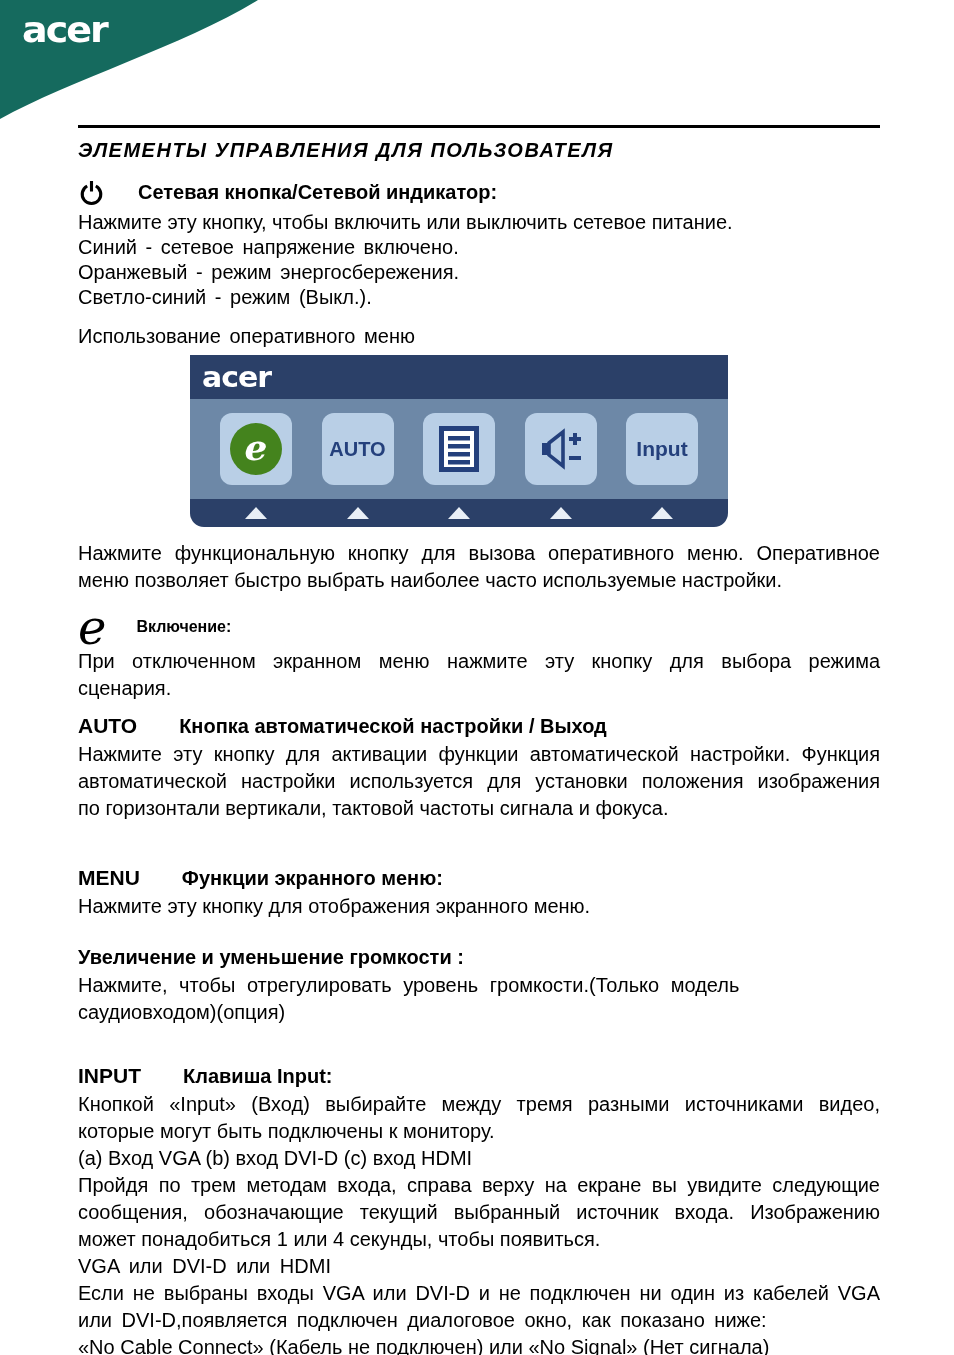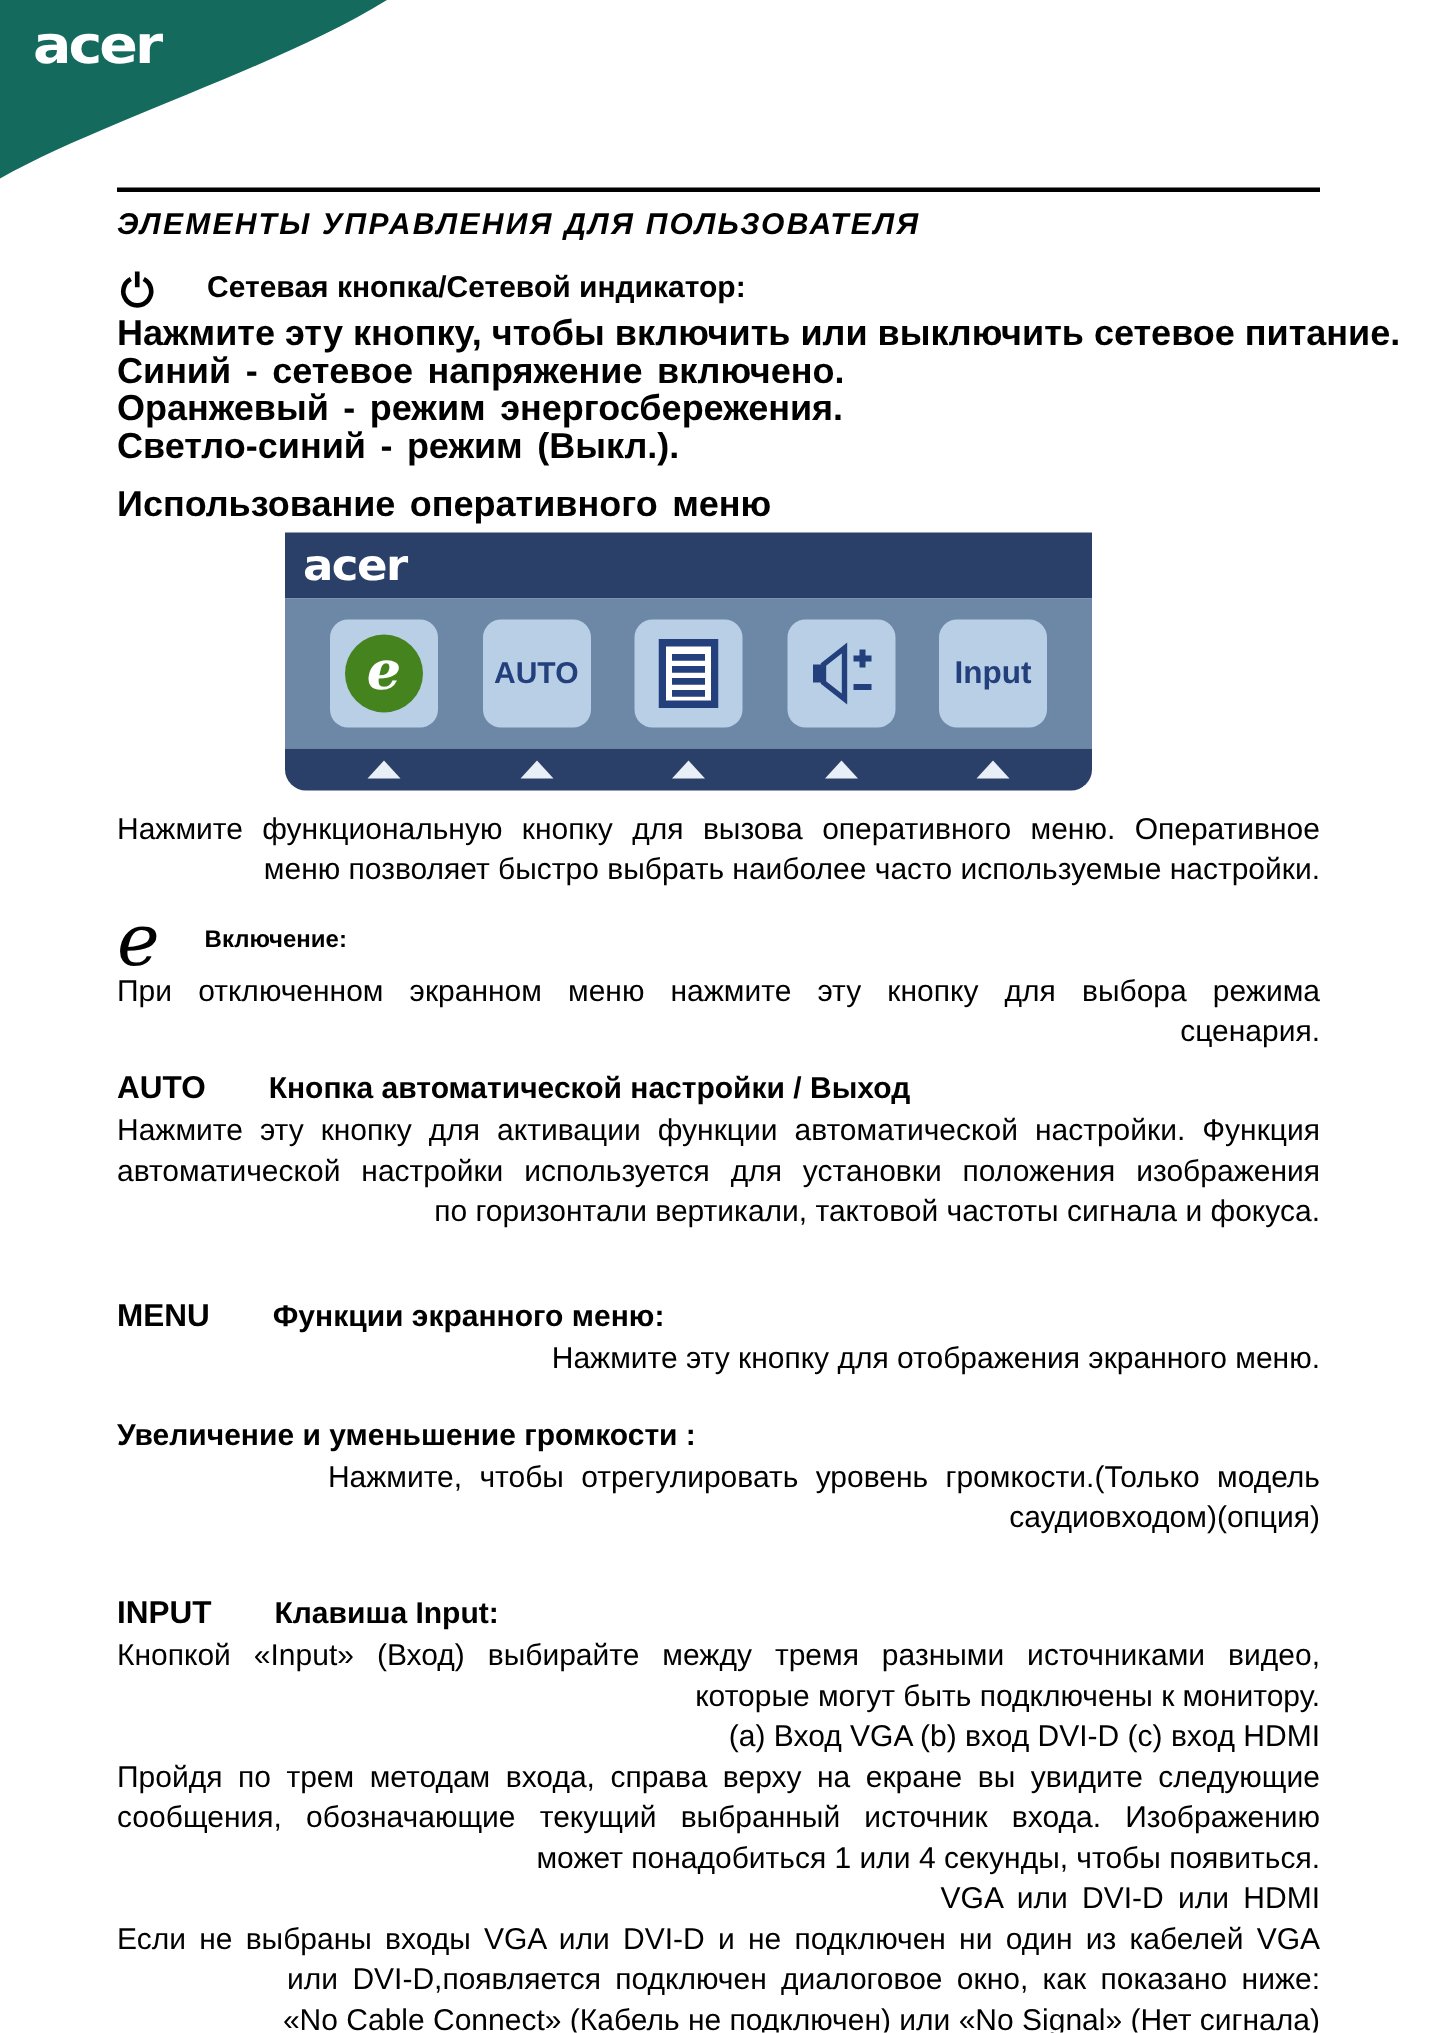--- a/index.html
+++ b/index.html
@@ -16,22 +16,22 @@
   .swoosh{position:absolute;left:0;top:0;}
   .acer-logo{position:absolute;left:22px;top:8px;color:#fff;
     font-family:"DejaVu Sans",sans-serif;font-weight:700;font-size:38px;
     letter-spacing:-2px;transform:scaleY(.92);}
 
   .content{margin-left:78px;width:802px;}
   .rule{height:3px;background:#000;}
   .page-title{margin-top:11px;font-style:italic;font-weight:700;font-size:20px;
     letter-spacing:1.5px;white-space:nowrap;}
 
-  .ln{font-size:24px;line-height:25px;white-space:nowrap;font-weight:bold;}
-  .pln{font-size:20px;line-height:27px;white-space:nowrap;text-align:right;}
+  .ln{font-size:20px;line-height:25px;white-space:nowrap;}
+  .pln{font-size:20px;line-height:27px;white-space:nowrap;}
   .j{text-align:justify;text-align-last:justify;white-space:normal;}
   .ws3{word-spacing:3px;} .ws4{word-spacing:4px;} .ws6{word-spacing:6px;}
 
   .hrow{display:flex;align-items:center;margin-top:16px;margin-bottom:4px;}
   .hrow .htext{font-weight:700;font-size:20px;}
   .power-ic{margin-right:33px;}
   .usage{margin-top:14px;}
 
   
   .panel{margin:6px 0 0 112px;width:538px;}

